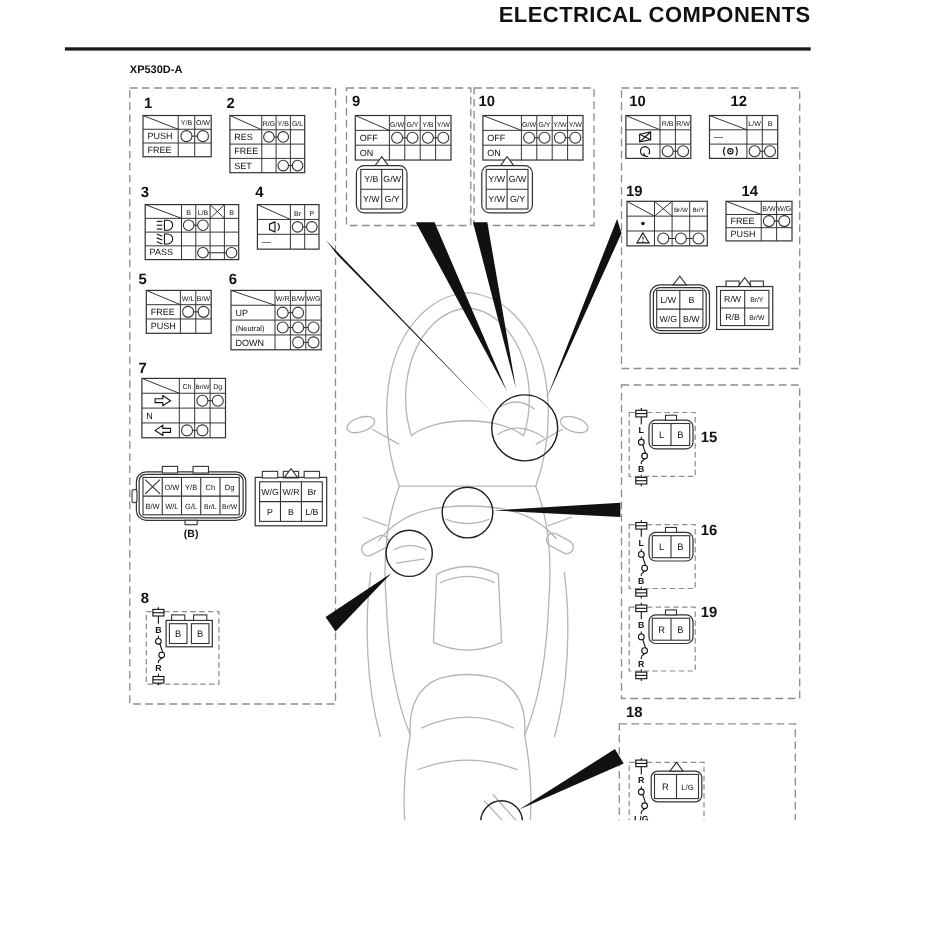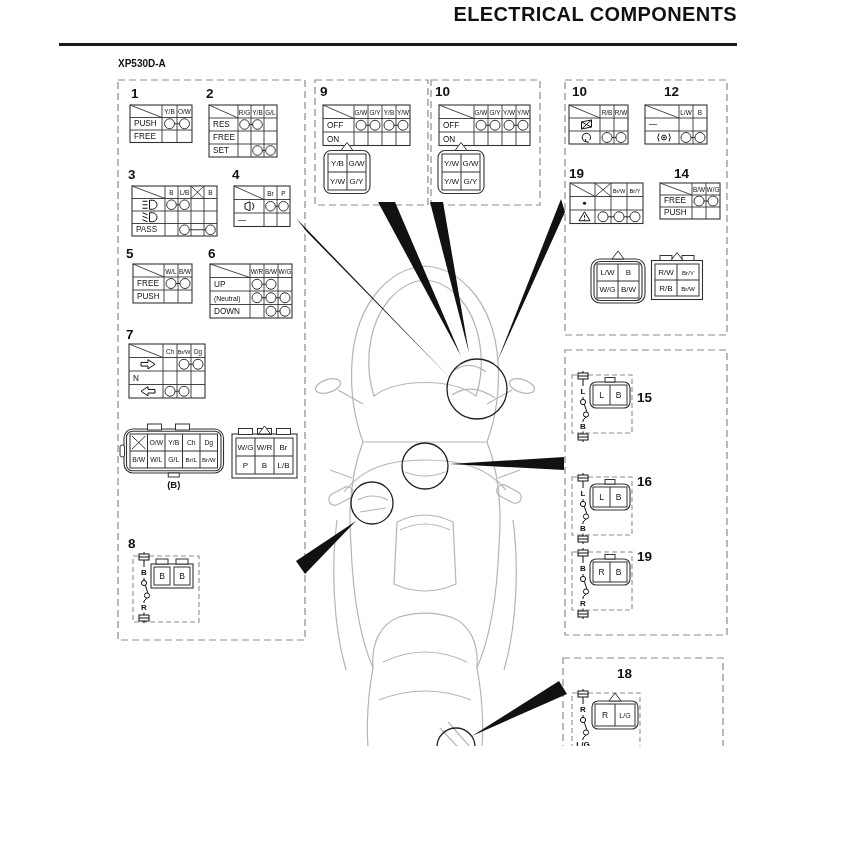--- a/index.html
+++ b/index.html
@@ -631,15 +631,15 @@
           <line x1="578" y1="755" x2="588" y2="755" stroke="#111" stroke-width="1"></line>
           <line x1="583" y1="758" x2="583" y2="760" stroke="#111" stroke-width="1"></line>
           <rect x="592" y="701" width="46" height="28" rx="6" ry="6" fill="#fff" stroke="#333" stroke-width="1.1"></rect>
           <polygon points="609,701 615,693 621,701" fill="#fff" stroke="#333"></polygon>
           <rect x="595" y="704" width="40" height="22" fill="#fff" stroke="#333"></rect>
           <line x1="615" y1="704" x2="615" y2="726" stroke="#333"></line>
           <text x="605" y="718" font-size="8.5" text-anchor="middle" font-family="&quot;Liberation Sans&quot;,sans-serif" fill="#111">R</text>
           <text x="625" y="718" font-size="7" text-anchor="middle" font-family="&quot;Liberation Sans&quot;,sans-serif" fill="#111">L/G</text>
         </g>
       </svg>
-      <div class="num" style="left: 569px; top: 667px; margin-left: 48px;">18</div>
+      <div class="num" style="left: 569px; top: 641px;">18</div>
     </div>
 </div>
 
 </body></html>

